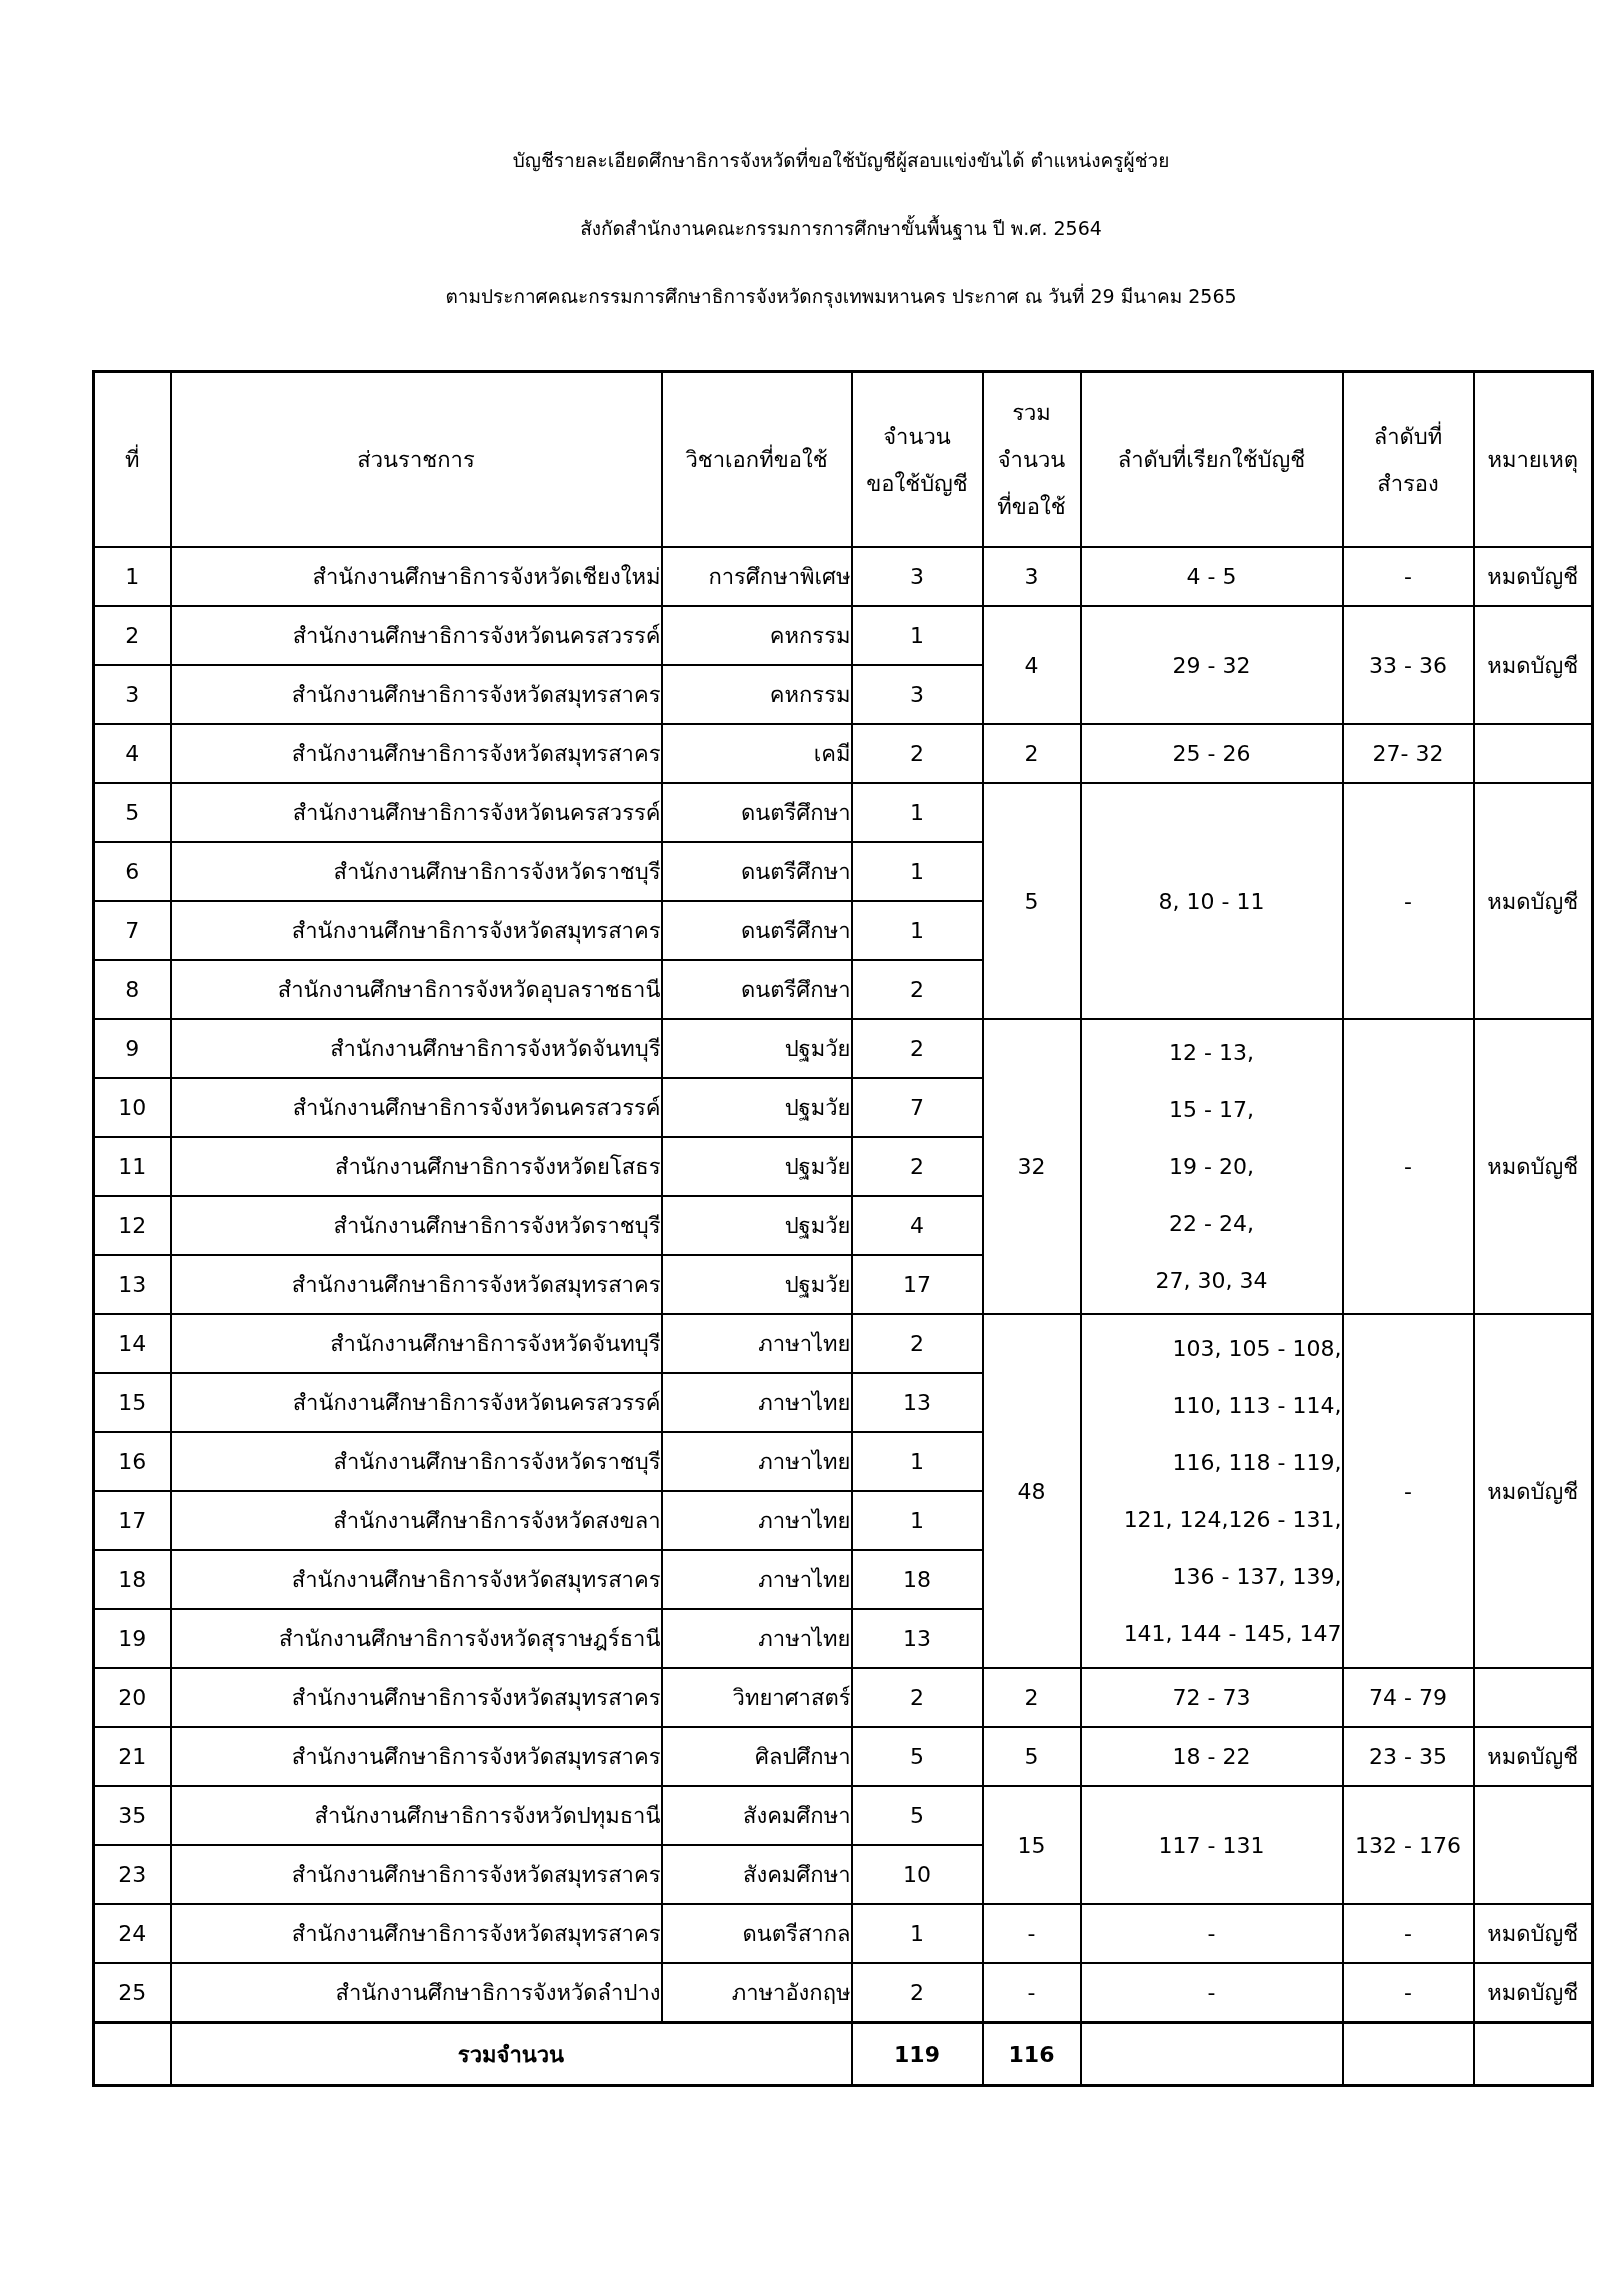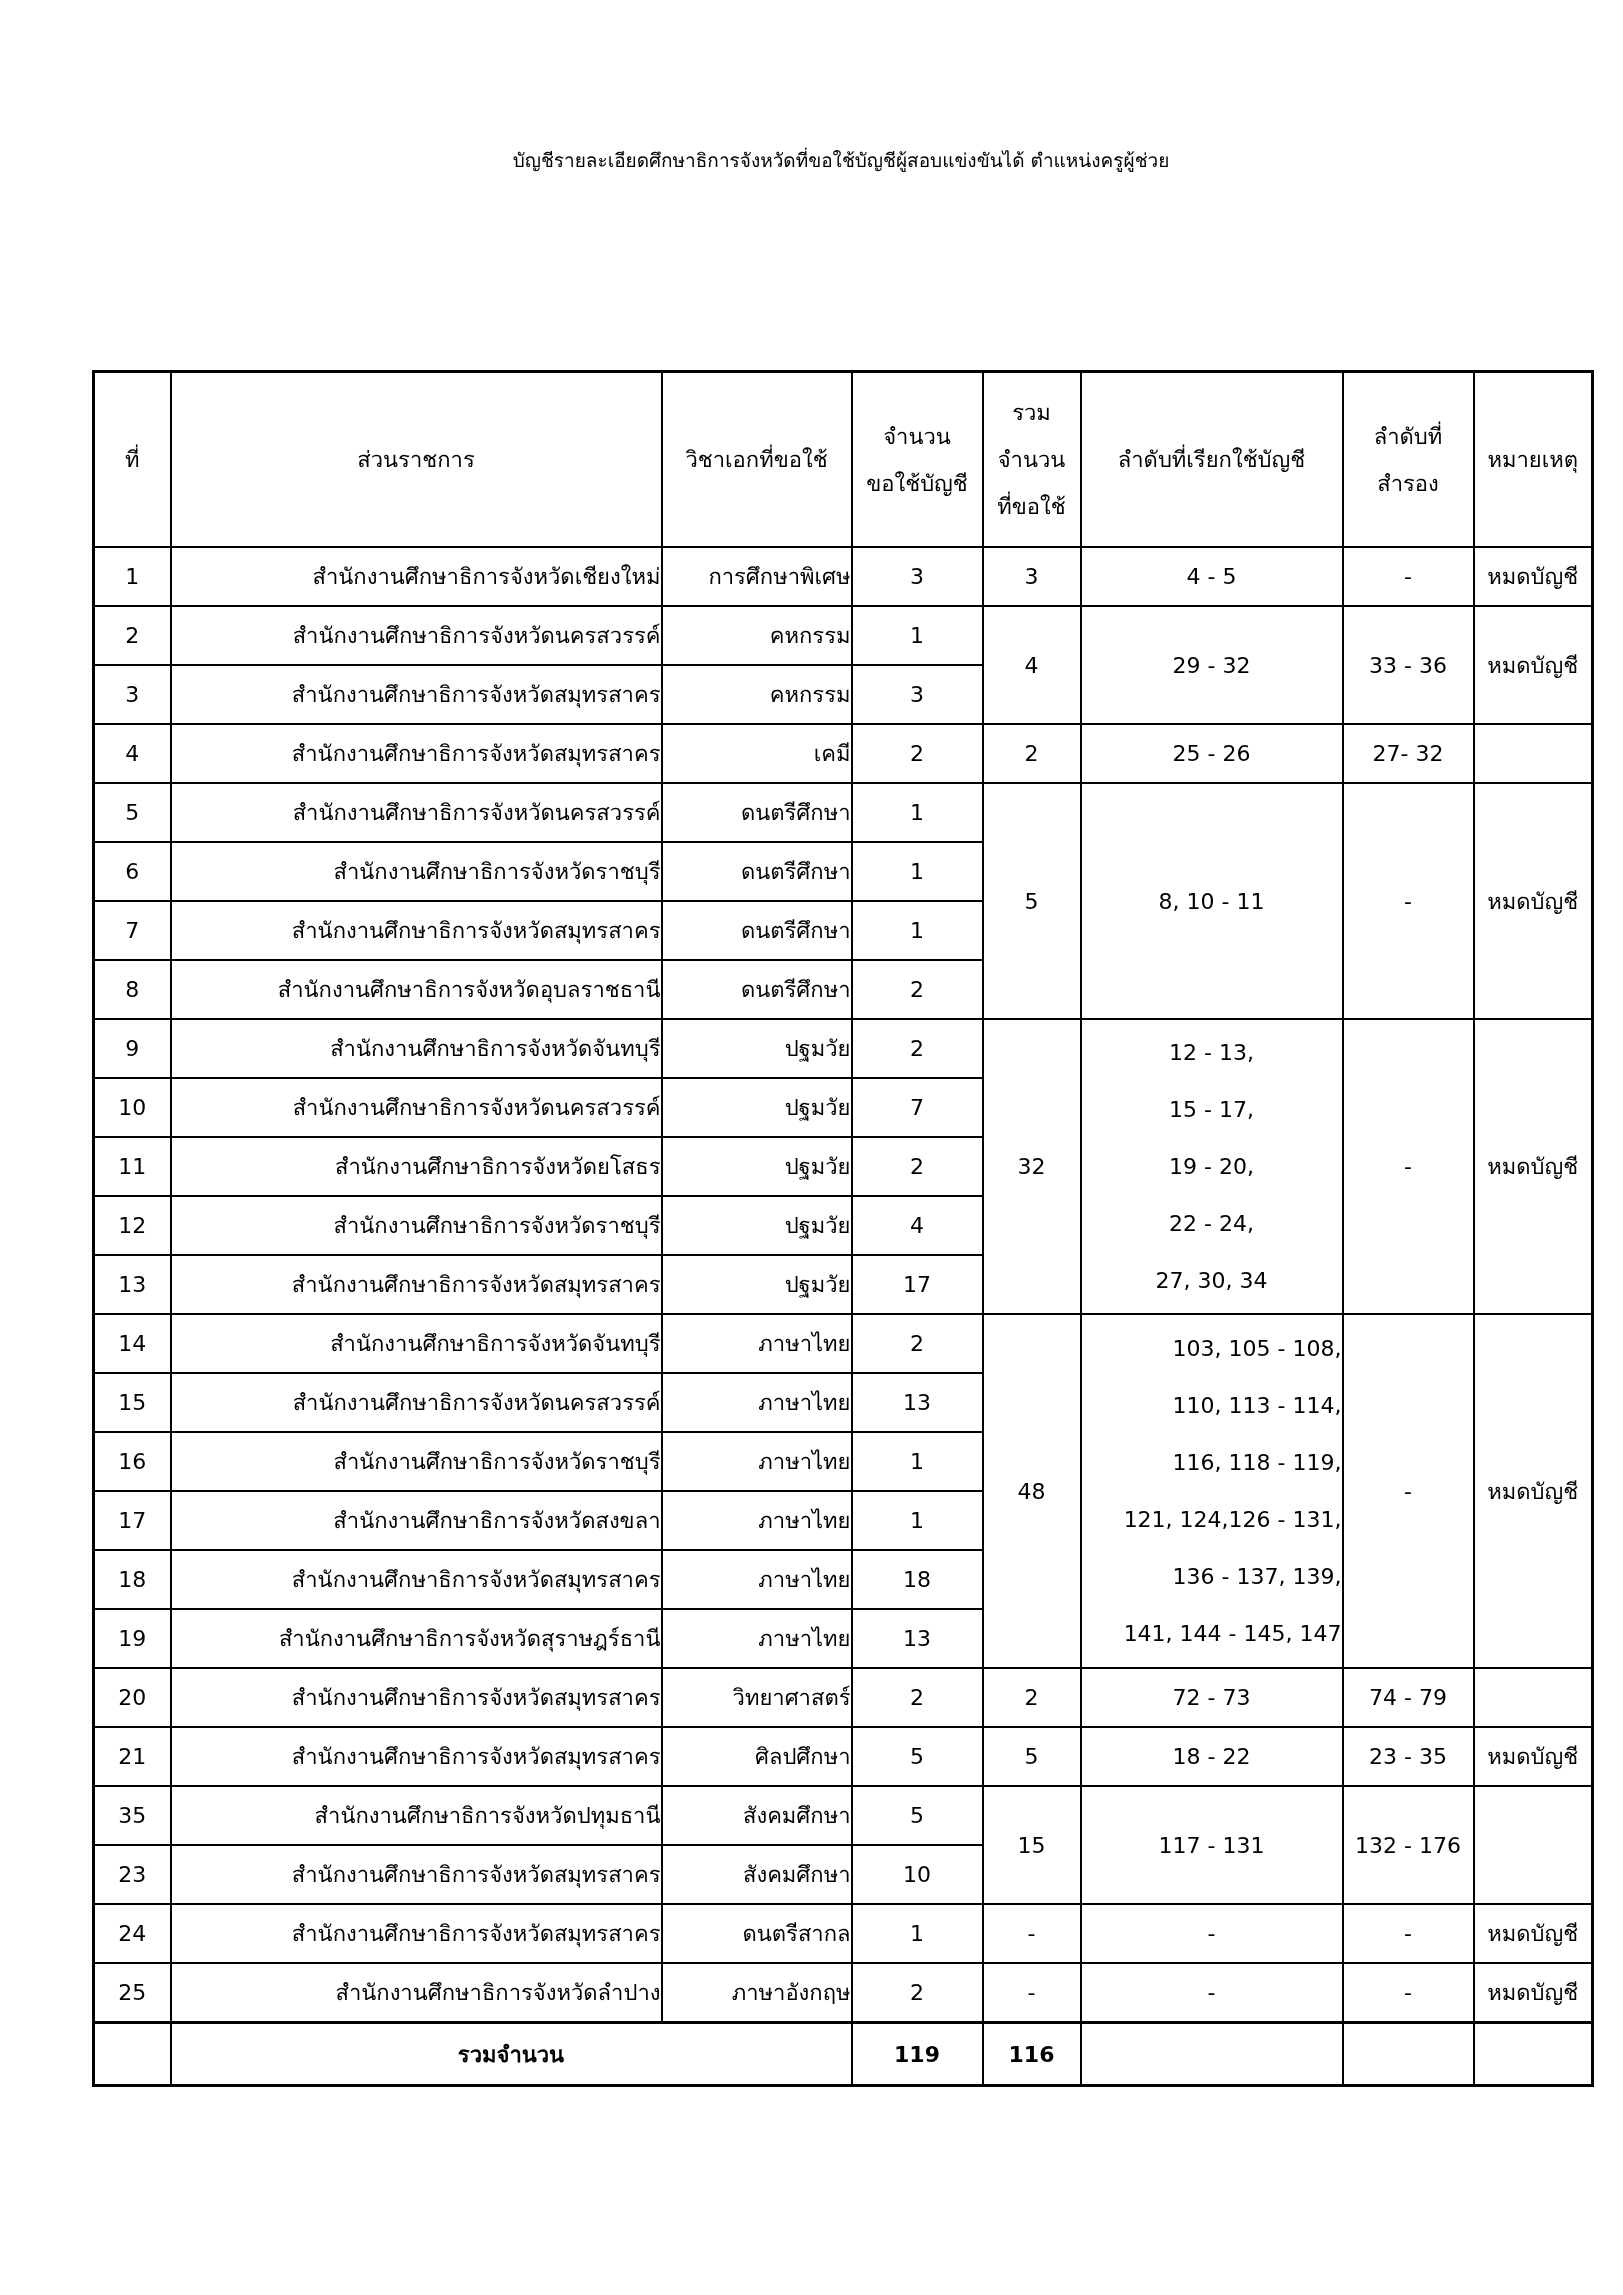--- a/index.html
+++ b/index.html
@@ -63,20 +63,22 @@
     border-top: 3.9px solid #000000;
     font-weight: bold;
     text-align: center;
   }
 </style>
 </head>
 <body>
 
 <div class="title-block">
   <div>บัญชีรายละเอียดศึกษาธิการจังหวัดที่ขอใช้บัญชีผู้สอบแข่งขันได้ ตำแหน่งครูผู้ช่วย</div>
+  <div>สังกัดสำนักงานคณะกรรมการการศึกษาขั้นพื้นฐาน ปี พ.ศ. 2564</div>
+  <div>ตามประกาศคณะกรรมการศึกษาธิการจังหวัดกรุงเทพมหานคร ประกาศ ณ วันที่ 29 มีนาคม 2565</div>
 </div>
 
 <table class="doc-table">
   <colgroup>
     <col style="width:77px">
     <col style="width:491px">
     <col style="width:190px">
     <col style="width:131px">
     <col style="width:98px">
     <col style="width:262px">

